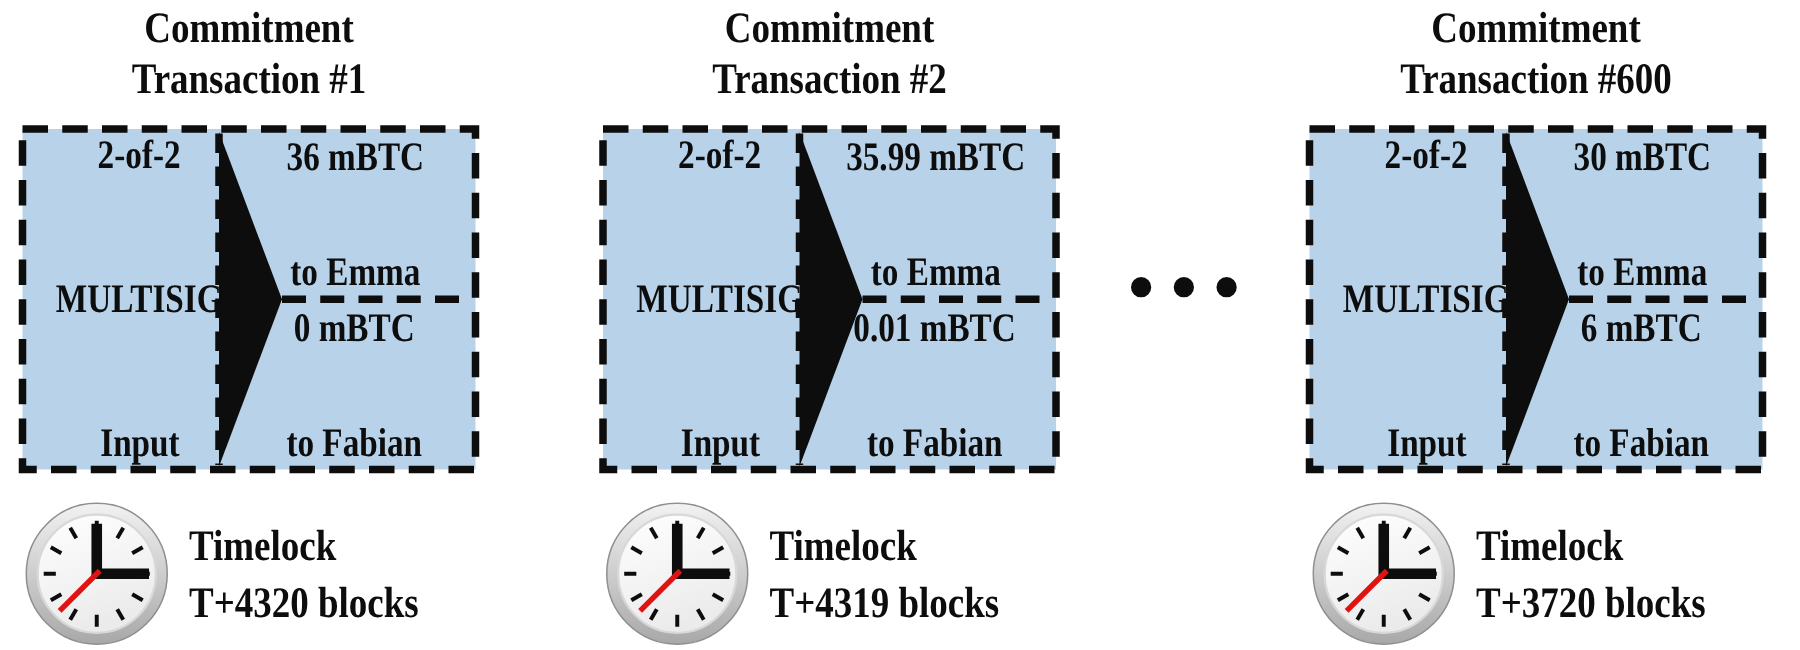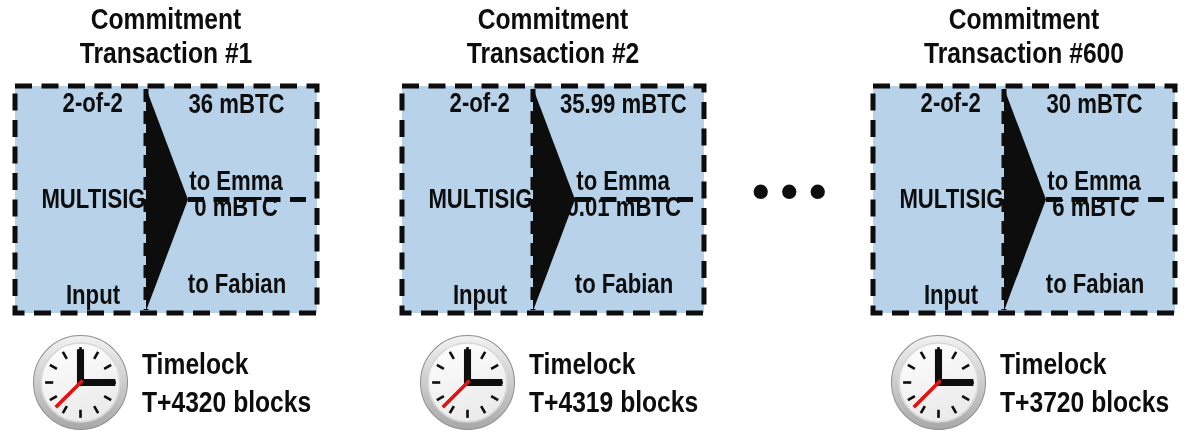--- a/index.html
+++ b/index.html
@@ -1,19 +1,19 @@
 <!DOCTYPE html>
 <html style="--page-bg: #ffffff; --box-fill: #b8d3e9; --ink: #0d0d0d; --second-hand: #e01310;"><head>
 <meta charset="utf-8">
 <style>
   html,body { margin:0; padding:0; background:#fff; }
   #stage {
     position:relative; width:1200px; height:433px; overflow:hidden;
     background:var(--page-bg,#fff);
-    font-family:Liberation Sans, sans-serif;
+    font-family:Liberation Serif, serif;
     color:var(--ink,#0d0d0d);
   }
   .panel { position:absolute; top:0; width:308px; height:433px; }
 
   .title {
     position:absolute; top:2px; left:0; width:100%;
     text-align:center; font-size:29px; font-weight:bold; line-height:34px;
     transform:scaleX(.85); transform-origin:center top; white-space:nowrap;
   }
 
@@ -25,23 +25,23 @@
   .arrow   { fill:var(--ink,#0d0d0d); }
 
   .cell {
     position:absolute; display:flex; flex-direction:column;
     align-items:center; justify-content:space-between;
     font-size:27px; font-weight:bold; line-height:33px; text-align:center;
   }
   .cell > span { transform:scaleX(.82); white-space:nowrap; display:block; }
   .cell.input      { left:16px;  top:4px;   width:130px; height:225px; }
   .cell.out-top    { left:146px; top:5px;  width:157px; height:110px; }
-  .cell.out-bottom { left:146px; top:108px; width:157px; height:110px; }
-
-  .timelock { position:absolute; top:334px; left:20px; display:flex; align-items:center; }
+  .cell.out-bottom { left:146px; top:119px; width:157px; height:110px; }
+
+  .timelock { position:absolute; top:334px; left:4px; display:flex; align-items:center; }
   svg.clock { width:97px; height:97px; display:block; }
   .bezel { fill:url(#gradBezel); stroke:#8f8f8f; stroke-width:1; }
   .face  { fill:url(#gradFace);  stroke:#d8d8d8; stroke-width:1.5; }
   .tick  { stroke:var(--ink,#0d0d0d); stroke-width:2.6; }
   .hands { stroke:var(--ink,#0d0d0d); stroke-width:7; fill:none; stroke-linejoin:miter; }
   .second { stroke:var(--second-hand,#e01310); stroke-width:3.6; fill:none; }
 
   .tl-text {
     margin-left:13px; font-size:29px; font-weight:bold; line-height:38px;
     transform:scaleX(.85); transform-origin:left center; white-space:nowrap;

